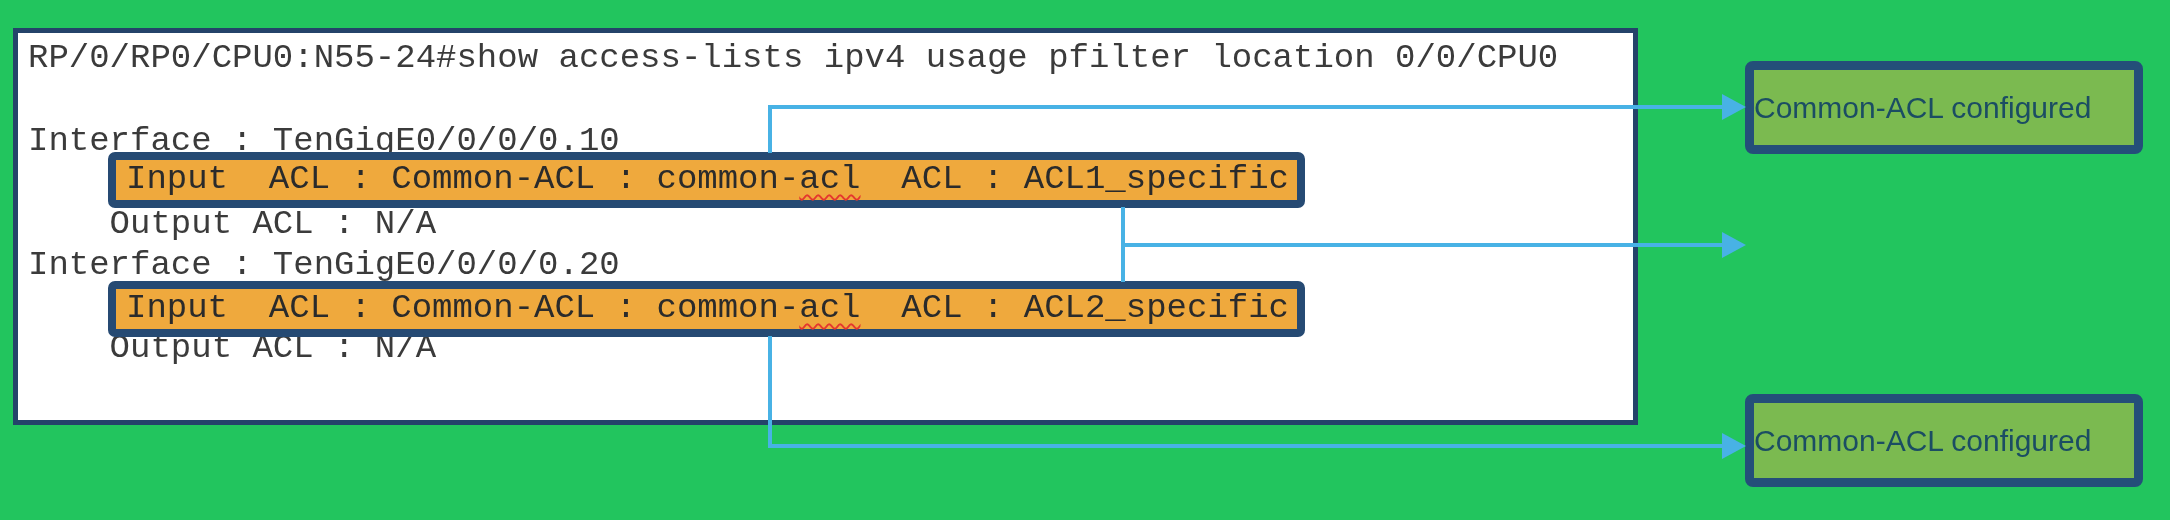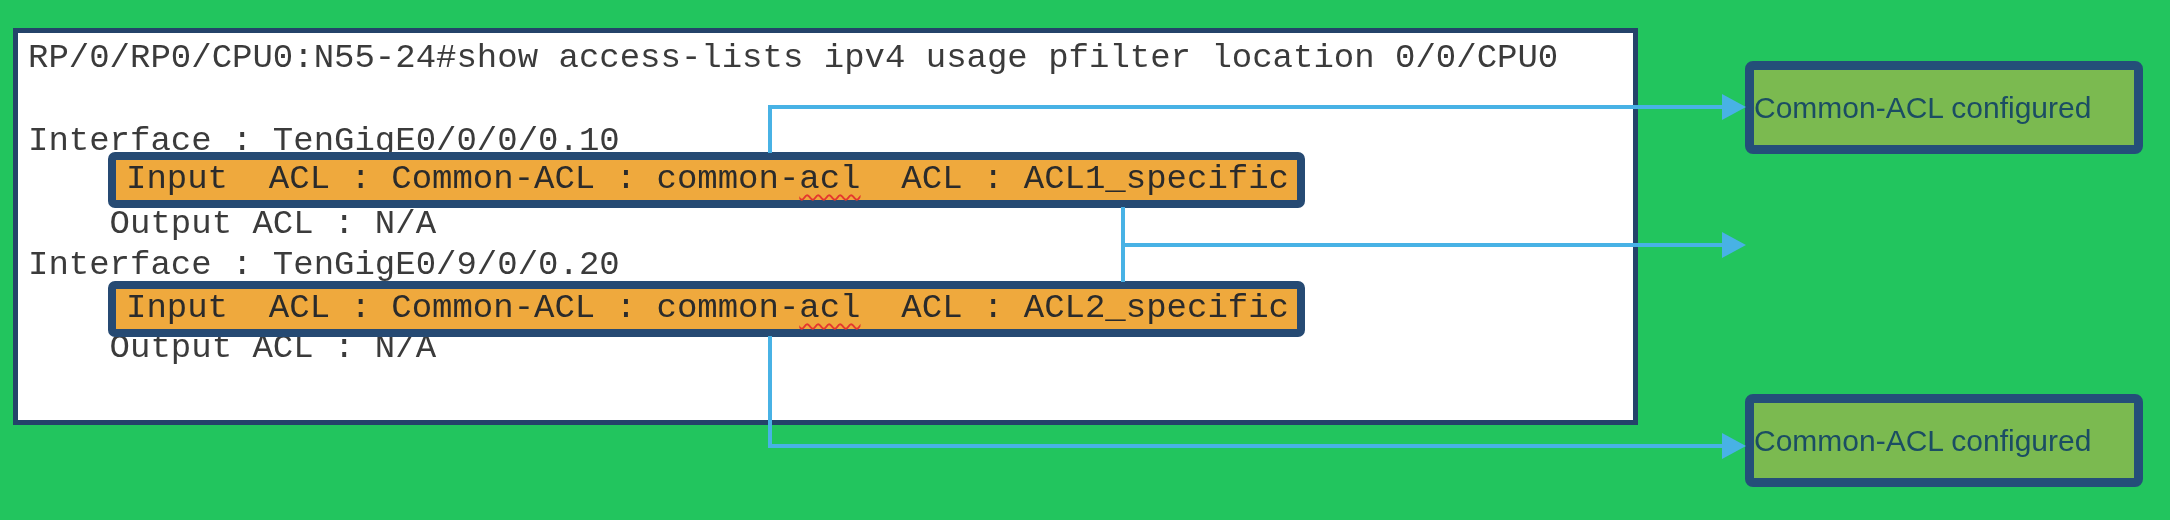--- a/index.html
+++ b/index.html
@@ -57,21 +57,21 @@
 </head>
 <body>
 
 <div class="stage">
 
   <div class="term-box"></div>
 
   <div class="tline" style="top:41px">RP/0/RP0/CPU0:N55-24#show access-lists ipv4 usage pfilter location 0/0/CPU0</div>
   <div class="tline" style="top:124px">Interface : TenGigE0/0/0/0.10</div>
   <div class="tline" style="top:207px">    Output ACL : N/A</div>
-  <div class="tline" style="top:248px">Interface : TenGigE0/9/0/0.20</div>
+  <div class="tline" style="top:248px">Interface : TenGigE0/0/0/0.20</div>
   <div class="tline" style="top:331px">    Output ACL : N/A</div>
 
   <div class="hl" style="top:152px">
     <span class="hltext"><span>Input  ACL : Common-ACL : common-</span><span class="sq">acl</span><span>  ACL : ACL1_specific</span></span>
   </div>
   <div class="hl" style="top:281px">
     <span class="hltext"><span>Input  ACL : Common-ACL : common-</span><span class="sq">acl</span><span>  ACL : ACL2_specific</span></span>
   </div>
 
   <div class="cl" style="left:768px;top:107px;width:4px;height:46px"></div>

